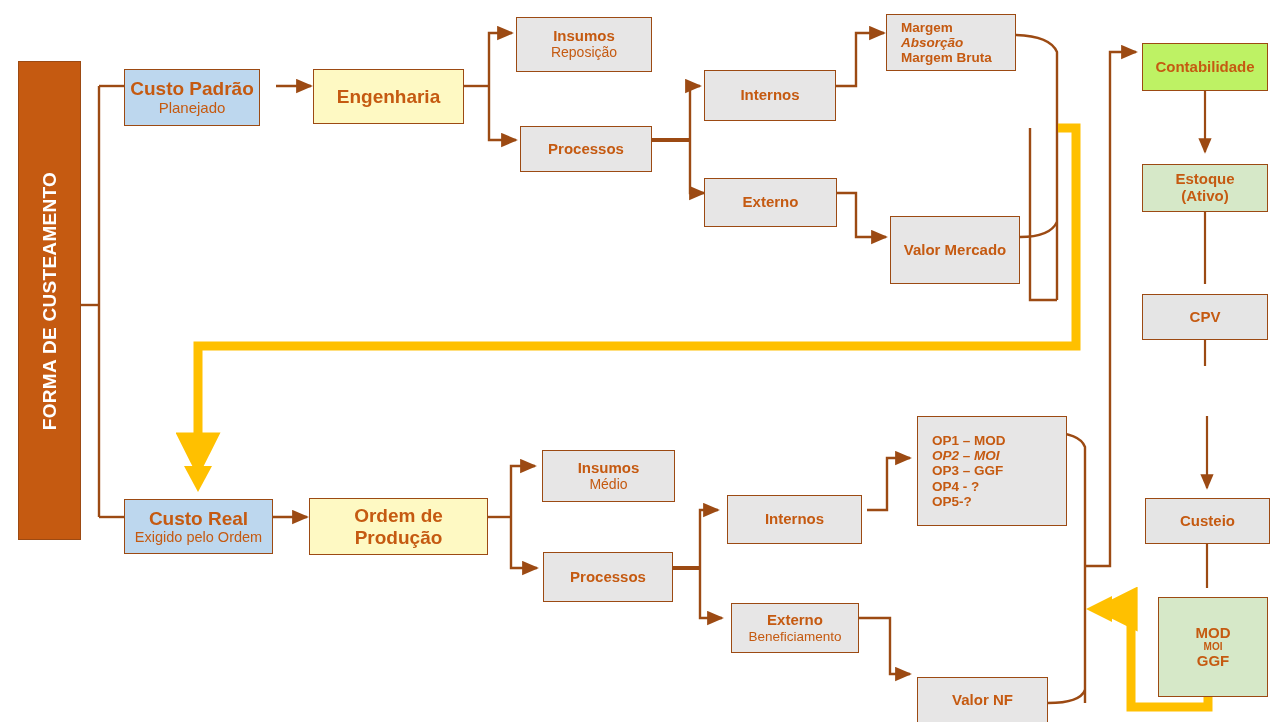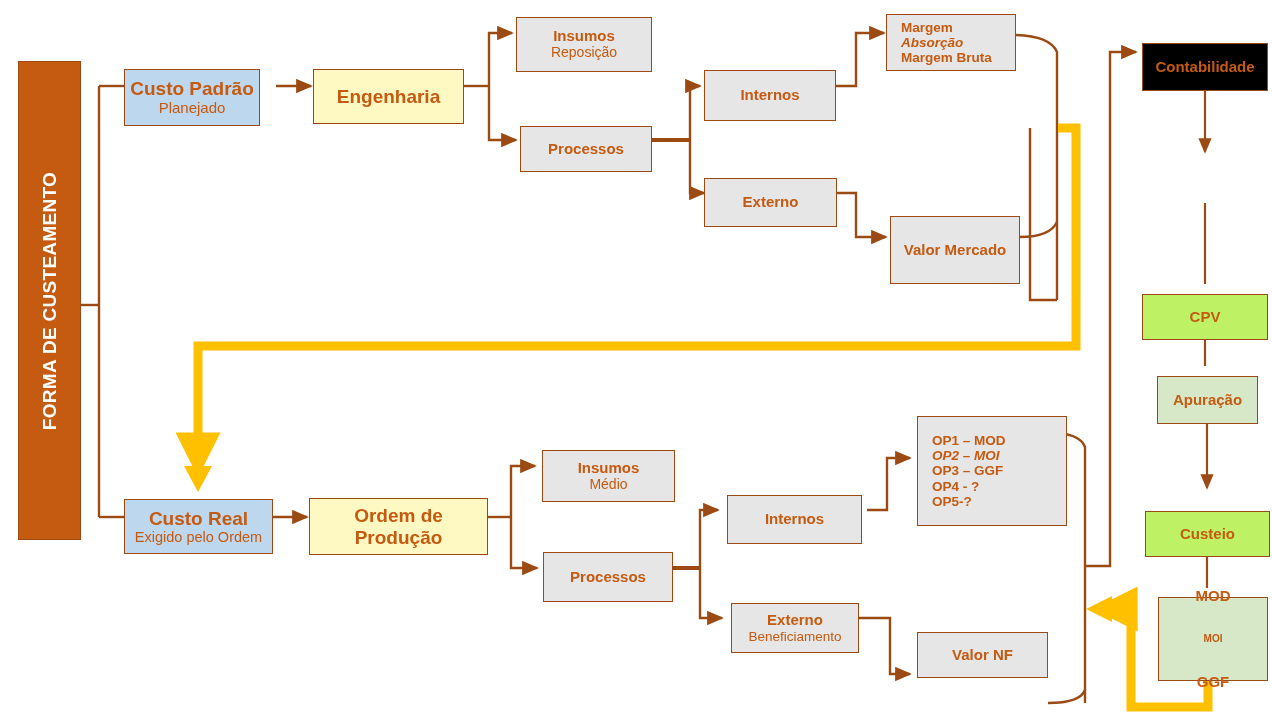--- a/index.html
+++ b/index.html
@@ -7,23 +7,23 @@
   #stage{position:relative;width:1272px;height:722px;background:#fff;overflow:hidden;}
   svg.wires{position:absolute;left:0;top:0;width:1272px;height:722px;pointer-events:none;}
   .node{position:absolute;box-sizing:border-box;border:1.6px solid #9c4a13;
         display:flex;flex-direction:column;align-items:center;justify-content:center;
         text-align:center;color:#c55a11;line-height:1.12;margin-top:9px;}
   .node .ttl{font-weight:bold;}
   .node .sub{font-weight:normal;}
   .blue-d{background:#bdd7ee;}
   .blue-l{background:#fef9c3;}
   .grey{background:#e7e6e6;}
-  .green-d{background:#000000;}
+  .green-d{background:#bef264;}
   .green-l{background:#d6e8c8;}
-  .green-l2{background:#bef264;}
+  .green-l2{background:#e5e5e5;}
   .sidebar{position:absolute;background:#c55a11;border:1.4px solid #9c4a13;box-sizing:border-box;}
   .sidebar span{position:absolute;left:50%;top:50%;transform:translate(-50%,-50%) rotate(-90deg);
       white-space:nowrap;color:#fff;font-weight:bold;font-size:19px;letter-spacing:.3px;}
   .lines-left{ text-align:left; align-items:flex-start; padding-left:14px;}
 </style>
 </head>
 <body>
 
 <div id="stage">
 
@@ -160,40 +160,41 @@
   </div>
 
   <div class="node grey lines-left" style="left:917px;top:407px;width:150px;height:110px;">
     <div class="ttl" style="font-size:13.5px;">OP1 – MOD</div>
     <div class="ttl" style="font-size:13.5px;font-style:italic;">OP2 – MOI</div>
     <div class="ttl" style="font-size:13.5px;">OP3 – GGF</div>
     <div class="ttl" style="font-size:13.5px;">OP4 - ?</div>
     <div class="ttl" style="font-size:13.5px;">OP5-?</div>
   </div>
 
-  <div class="node grey" style="left:917px;top:623px;width:131px;height:46px;">
+  <div class="node grey" style="left:917px;top:668px;width:131px;height:46px;">
     <div class="ttl" style="font-size:15px;">Valor NF</div>
   </div>
 
   <div class="node green-d" style="left:1142px;top:34px;width:126px;height:48px;">
     <div class="ttl" style="font-size:15px;">Contabilidade</div>
   </div>
 
+  <div class="node green-l" style="left:1142px;top:155px;width:126px;height:48px;">
+    <div class="ttl" style="font-size:15px;">Estoque</div>
+    <div class="ttl" style="font-size:15px;">(Ativo)</div>
+  </div>
 
   <div class="node green-l2" style="left:1142px;top:285px;width:126px;height:46px;">
     <div class="ttl" style="font-size:15px;">CPV</div>
   </div>
 
-  <div class="node green-l" style="left:1157px;top:367px;width:101px;height:48px;">
-    <div class="ttl" style="font-size:15px;">Apuração</div>
-  </div>
-
-  <div class="node green-l2" style="left:1145px;top:502px;width:125px;height:46px;">
+
+  <div class="node green-l2" style="left:1145px;top:489px;width:125px;height:46px;">
     <div class="ttl" style="font-size:15px;">Custeio</div>
   </div>
 
-  <div class="node green-l" style="left:1158px;top:588px;width:110px;height:84px;gap:29px;">
+  <div class="node green-l" style="left:1158px;top:588px;width:110px;height:100px;">
     <div class="ttl" style="font-size:15px;">MOD</div>
     <div class="ttl" style="font-size:10px;">MOI</div>
     <div class="ttl" style="font-size:15px;">GGF</div>
   </div>
 
 </div>
 
 </body></html>

